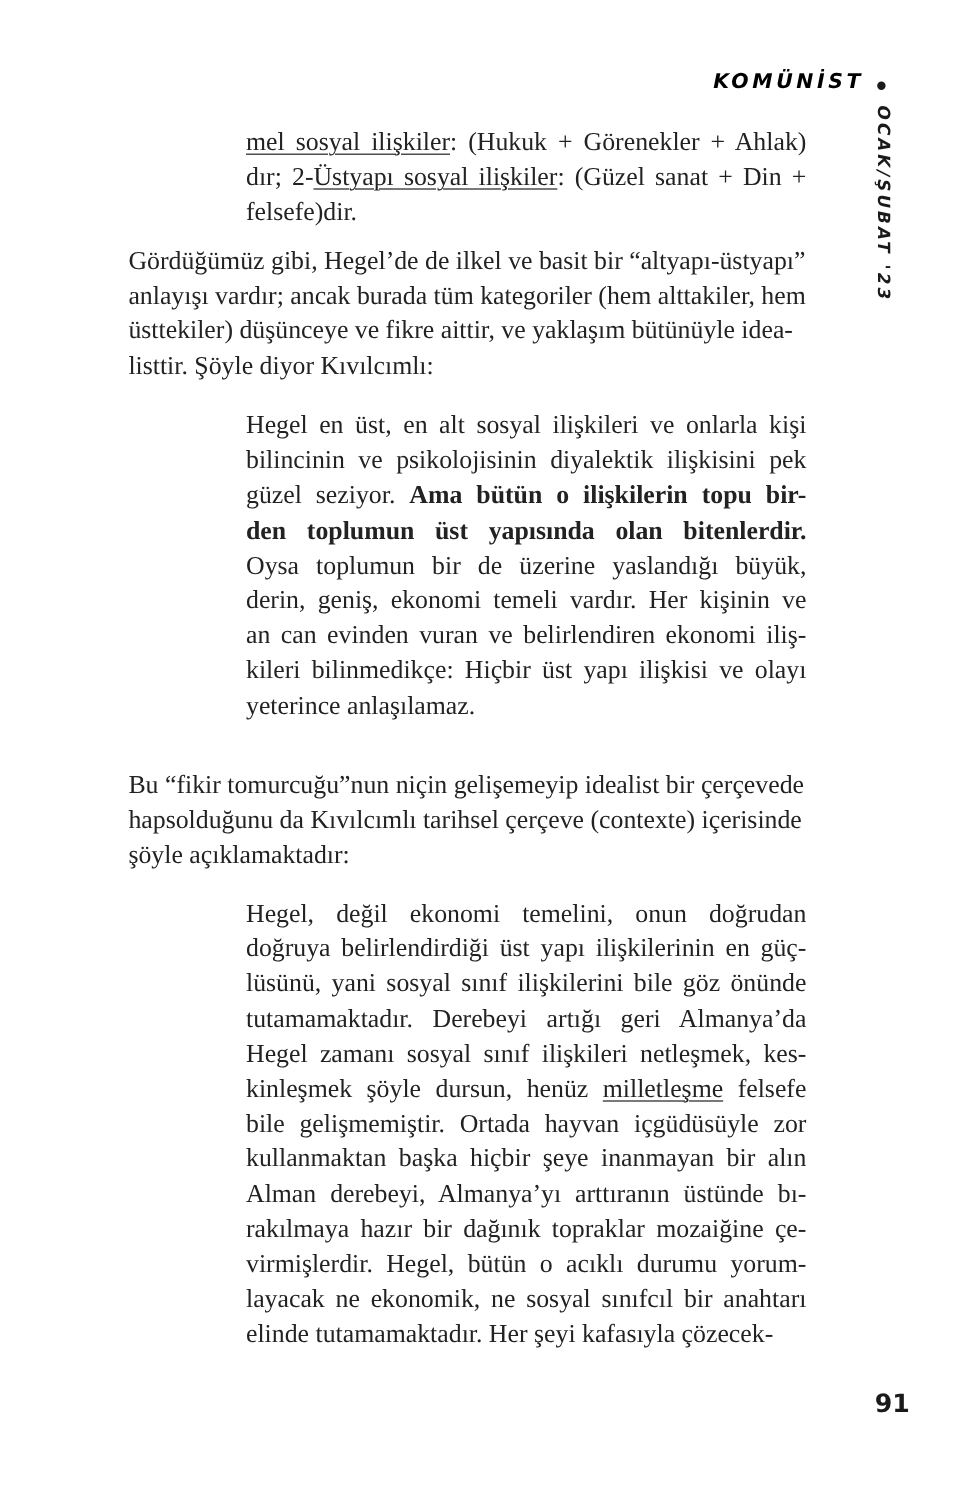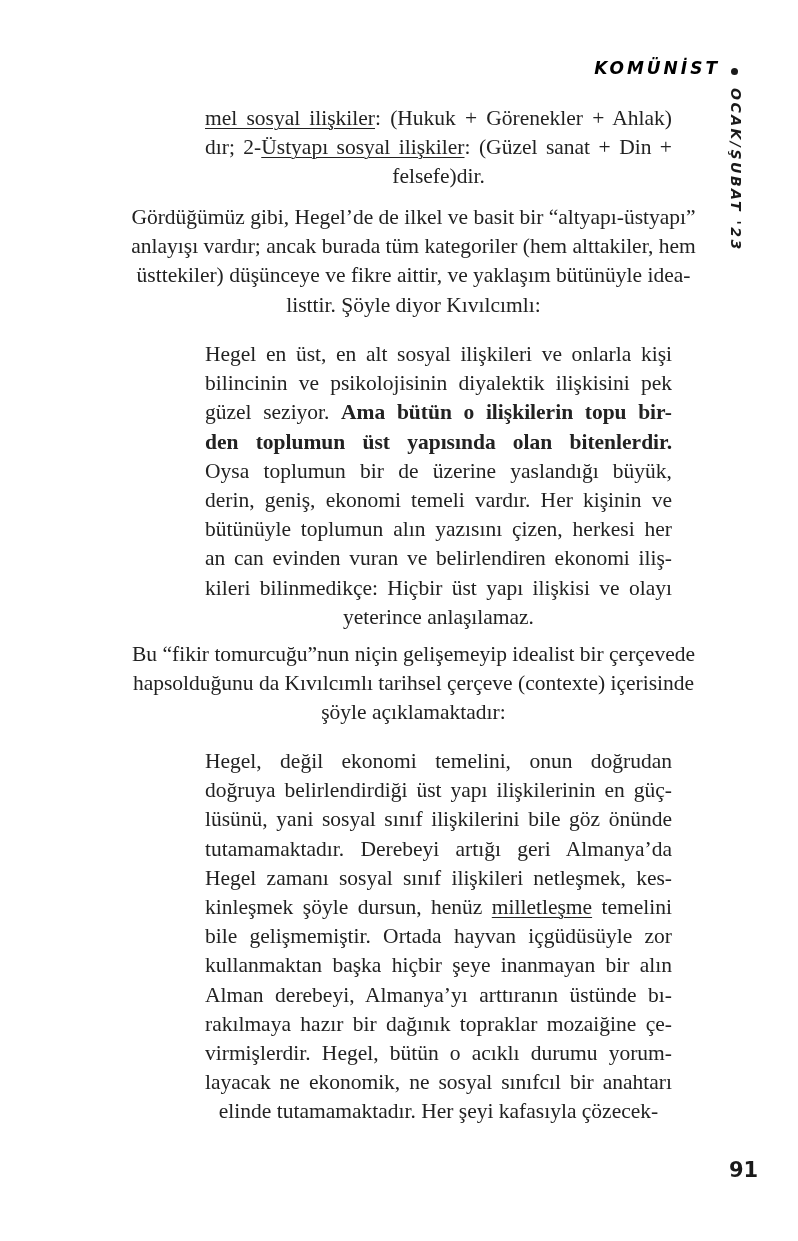--- a/index.html
+++ b/index.html
@@ -22,21 +22,21 @@
     .page-number {
       position:absolute; top:1158px; left:729px;
       font-family:"DejaVu Sans", sans-serif; font-weight:bold; font-size:21px; color:#1a1a1a;
     }
     .text {
       font-family:"Liberation Serif", serif; font-size:21.5px; line-height:29.2px; color:#222;
     }
     .block { position:absolute; }
     .quote { left:165px; width:467px; text-align:justify;margin-left:40px; }
     .body-para { left:107px; width:613px; }
-    .line { display:block; white-space:nowrap;text-align:center; }
+    .line { display:block; white-space:nowrap; }
     .just { text-align-last:justify; white-space:normal; }
     u { text-decoration:underline; text-underline-offset:3px; text-decoration-thickness:1px; }
     b { font-weight:bold; }
   </style>
 </head>
 <body>
 
 <div class="header-title">KOMÜNİST</div>
 <div class="header-dot"></div>
 <div class="side-label">OCAK/ŞUBAT '23</div>
@@ -52,37 +52,36 @@
     <span class="line"><span>üsttekiler) düşünceye ve fikre aittir, ve yaklaşım bütünüyle idea-</span></span>
     <span class="line"><span>listtir. Şöyle diyor Kıvılcımlı:</span></span>
   </div>
 <div class="block text quote" style="top:340px;">
     <span class="line just"><span>Hegel en üst, en alt sosyal ilişkileri ve onlarla kişi</span></span>
     <span class="line just"><span>bilincinin ve psikolojisinin diyalektik ilişkisini pek</span></span>
     <span class="line just"><span>güzel seziyor. </span><b>Ama bütün o ilişkilerin topu bir-</b></span>
     <span class="line just"><b>den toplumun üst yapısında olan bitenlerdir.</b></span>
     <span class="line just"><span>Oysa toplumun bir de üzerine yaslandığı büyük,</span></span>
     <span class="line just"><span>derin, geniş, ekonomi temeli vardır. Her kişinin ve</span></span>
-    <span class="line just"><span>bütünüyle toplumun alın yazısını çizen, herkesi her</span></span>
     <span class="line just"><span>an can evinden vuran ve belirlendiren ekonomi iliş-</span></span>
     <span class="line just"><span>kileri bilinmedikçe: Hiçbir üst yapı ilişkisi ve olayı</span></span>
     <span class="line"><span>yeterince anlaşılamaz.</span></span>
   </div>
 <div class="block text body-para" style="top:640px;">
     <span class="line"><span>Bu “fikir tomurcuğu”nun niçin gelişemeyip idealist bir çerçevede</span></span>
     <span class="line"><span>hapsolduğunu da Kıvılcımlı tarihsel çerçeve (contexte) içerisinde</span></span>
     <span class="line"><span>şöyle açıklamaktadır:</span></span>
   </div>
 <div class="block text quote" style="top:747px;">
     <span class="line just"><span>Hegel, değil ekonomi temelini, onun doğrudan</span></span>
     <span class="line just"><span>doğruya belirlendirdiği üst yapı ilişkilerinin en güç-</span></span>
     <span class="line just"><span>lüsünü, yani sosyal sınıf ilişkilerini bile göz önünde</span></span>
     <span class="line just"><span>tutamamaktadır. Derebeyi artığı geri Almanya’da</span></span>
     <span class="line just"><span>Hegel zamanı sosyal sınıf ilişkileri netleşmek, kes-</span></span>
-    <span class="line just"><span>kinleşmek şöyle dursun, henüz </span><u>milletleşme</u><span> temelini</span></span>
+    <span class="line just"><span>kinleşmek şöyle dursun, henüz </span><u>milletleşme</u><span> felsefe</span></span>
     <span class="line just"><span>bile gelişmemiştir. Ortada hayvan içgüdüsüyle zor</span></span>
     <span class="line just"><span>kullanmaktan başka hiçbir şeye inanmayan bir alın</span></span>
     <span class="line just"><span>Alman derebeyi, Almanya’yı arttıranın üstünde bı-</span></span>
     <span class="line just"><span>rakılmaya hazır bir dağınık topraklar mozaiğine çe-</span></span>
     <span class="line just"><span>virmişlerdir. Hegel, bütün o acıklı durumu yorum-</span></span>
     <span class="line just"><span>layacak ne ekonomik, ne sosyal sınıfcıl bir anahtarı</span></span>
     <span class="line"><span>elinde tutamamaktadır. Her şeyi kafasıyla çözecek-</span></span>
   </div>
 
 <div class="page-number">91</div>

